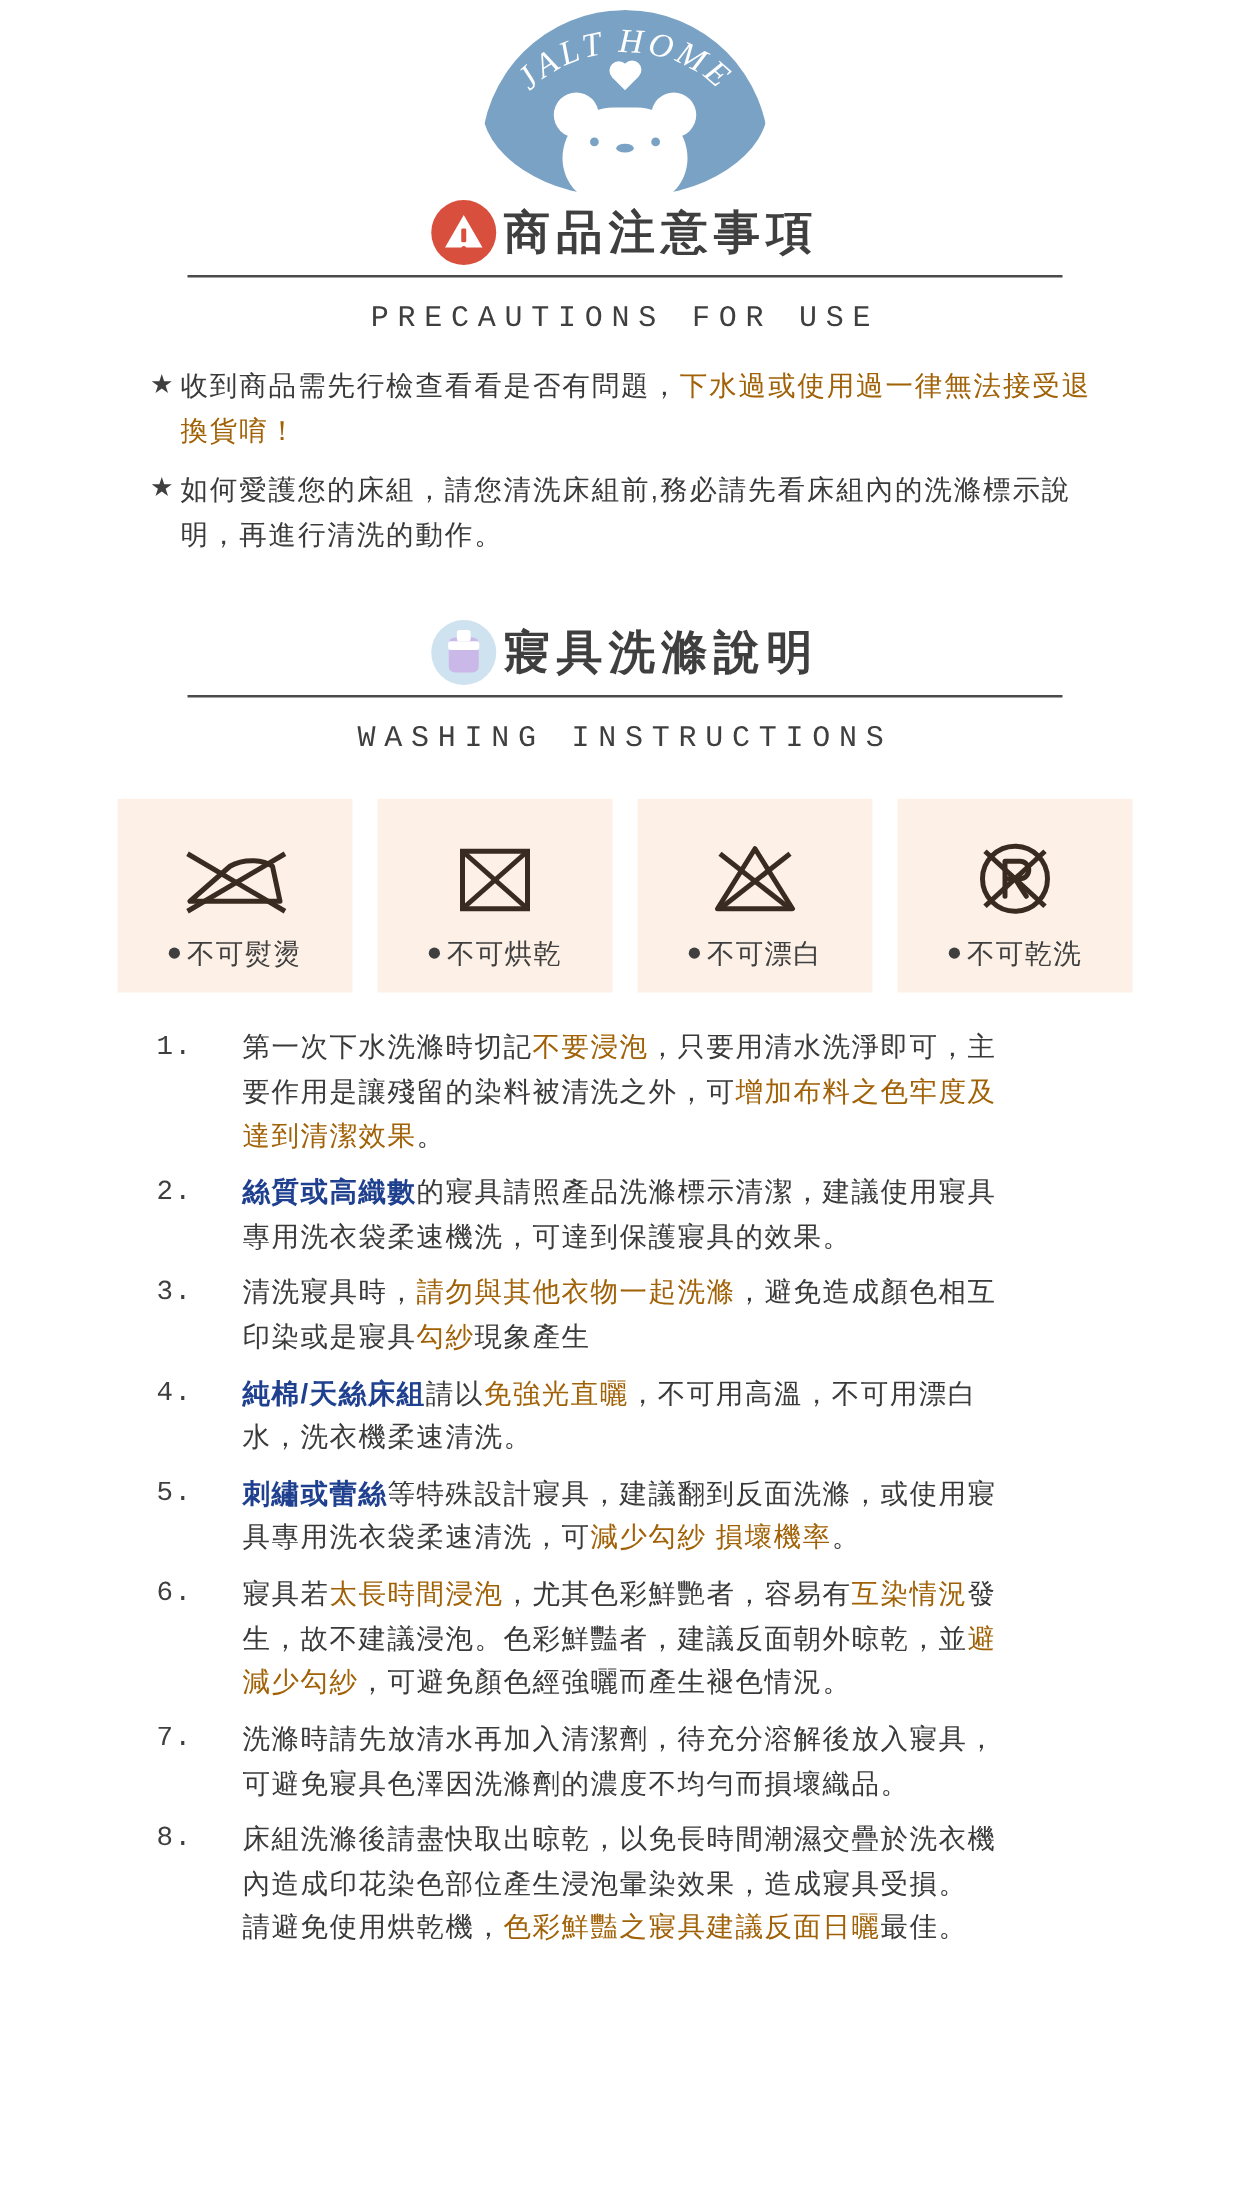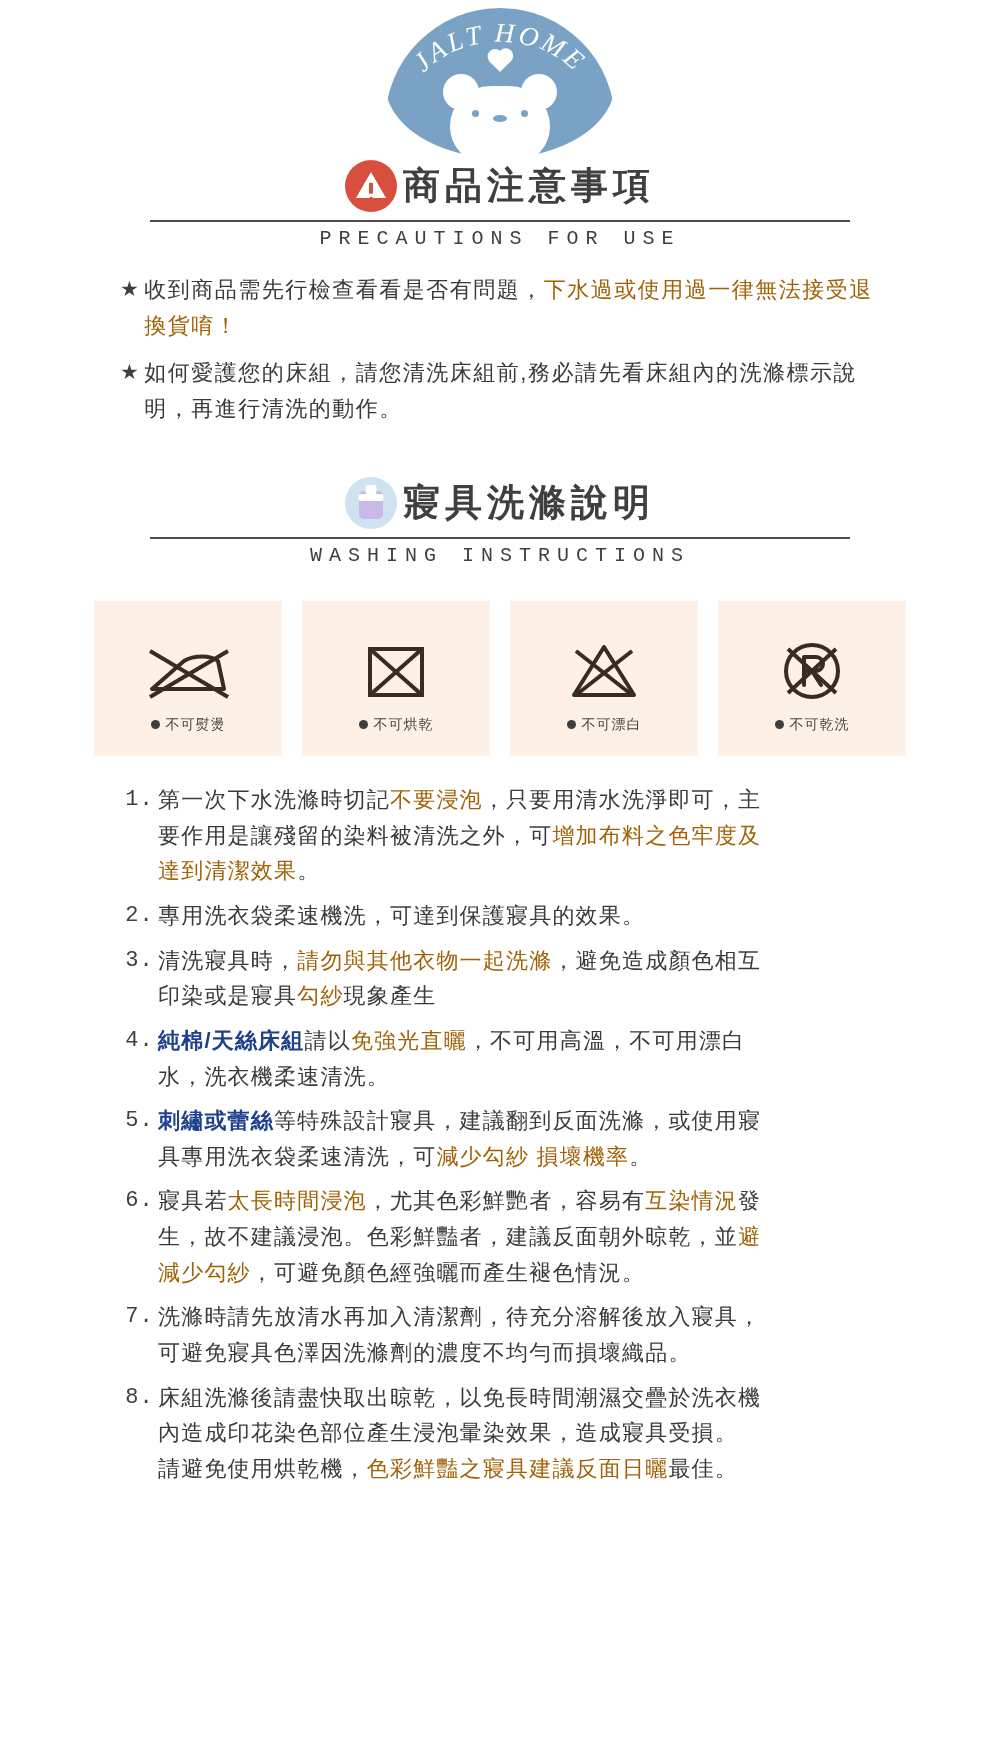--- a/index.html
+++ b/index.html
@@ -210,24 +210,24 @@
     height: 7px;
     background: #ffffff;
     border-radius: 2px;
   }
   .rule {
     border-top: 2px solid #4a4a4a;
     width: 700px;
     margin: 0 auto;
   }
   .head-en {
-    font-size: 20px;
+    font-size: 24px;
     letter-spacing: 7px;
     color: #3f3f3f;
-    padding-top: 5px;
+    padding-top: 20px;
     text-align: center;
     font-family: "Liberation Mono", "DejaVu Sans Mono", monospace;
   }
 
   
   .precautions {
     width: 760px;
     margin: 22px auto 0;
   }
   .prec-item {
@@ -261,21 +261,21 @@
     width: 188px;
     height: 155px;
     background: #fdf1e7;
     display: flex;
     flex-direction: column;
     align-items: center;
     justify-content: center;
   }
   .sym-glyph { height: 92px; display: flex; align-items: center; justify-content: center; }
   .sym-label {
-    font-size: 14px;
+    font-size: 22px;
     letter-spacing: 1px;
     color: #3f3f3f;
     display: flex;
     align-items: center;
     gap: 6px;
   }
   .dot {
     width: 9px;
     height: 9px;
     border-radius: 50%;
@@ -298,21 +298,21 @@
   }
   .wash-num {
     flex: 0 0 auto;
     width: 34px;
     text-align: right;
     padding-right: 4px;
     font-family: "Liberation Mono", "DejaVu Sans Mono", monospace;
     color: #3f3f3f;
   }
   .wash-text { flex: 1 1 auto; }
-  .wash-text .line { display: block; }
+  .wash-text .line { display: block; margin-left: 36px; }
 </style>
 </head>
 <body>
 
 <div class="logo-wrap">
   <div class="logo">
     <div class="logo-arc"></div>
     <div class="logo-text">
       <svg width="230" height="150" viewBox="0 0 230 150">
         <defs>
@@ -437,20 +437,21 @@
       <span class="wash-num">1.</span>
       <span class="wash-text">
         <span class="line"><span>第一次下水洗滌時切記</span><span class="hl-red">不要浸泡</span><span>，只要用清水洗淨即可，主</span></span>
         <span class="line"><span>要作用是讓殘留的染料被清洗之外，可</span><span class="hl-red">增加布料之色牢度及</span></span>
         <span class="line"><span class="hl-red">達到清潔效果</span><span>。</span></span>
       </span>
     </div>
     <div class="wash-item">
       <span class="wash-num">2.</span>
       <span class="wash-text">
+        <span class="line"><span class="hl-blue">絲質或高織數</span><span>的寢具請照產品洗滌標示清潔，建議使用寢具</span></span>
         <span class="line"><span>專用洗衣袋柔速機洗，可達到保護寢具的效果。</span></span>
       </span>
     </div>
     <div class="wash-item">
       <span class="wash-num">3.</span>
       <span class="wash-text">
         <span class="line"><span>清洗寢具時，</span><span class="hl-red">請勿與其他衣物一起洗滌</span><span>，避免造成顏色相互</span></span>
         <span class="line"><span>印染或是寢具</span><span class="hl-red">勾紗</span><span>現象產生</span></span>
       </span>
     </div>

